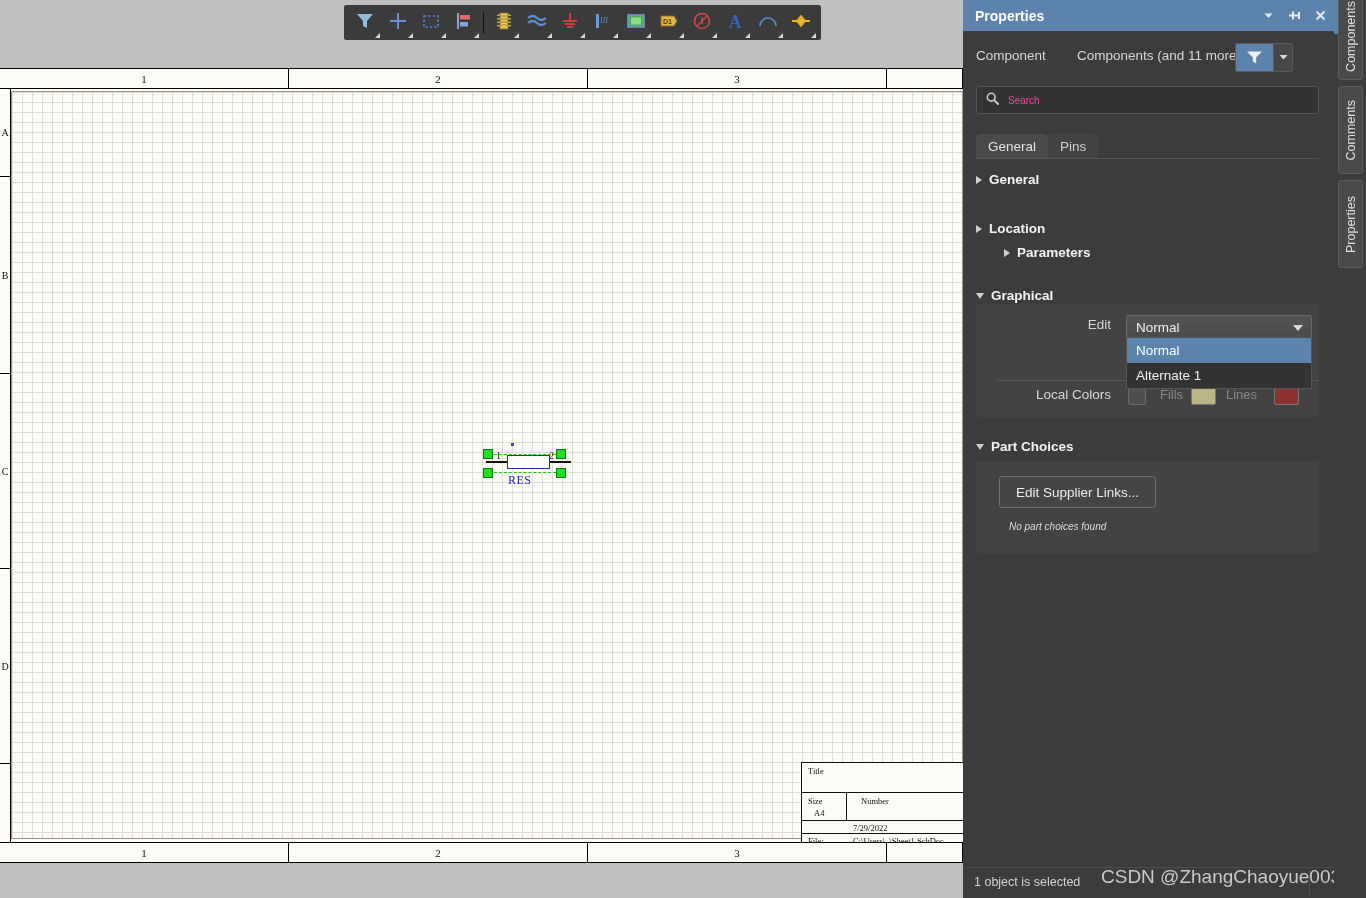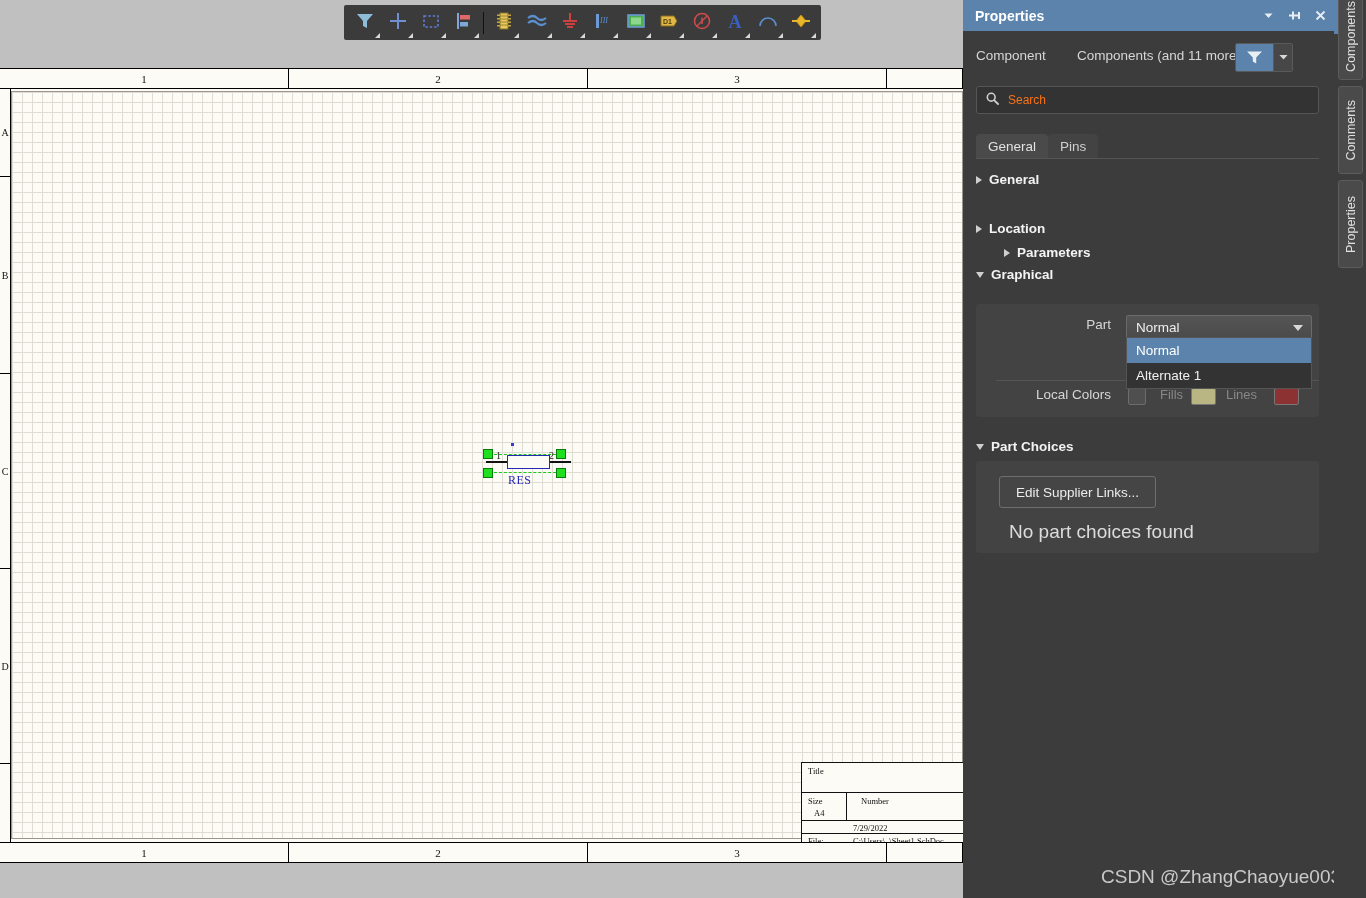--- a/index.html
+++ b/index.html
@@ -175,21 +175,21 @@
   .filter-drop {
     width: 19px; background: #474747; border-left: 1px solid #5a5a5a;
     display: flex; align-items: center; justify-content: center;
   }
 
   .searchbox {
     position: absolute; left: 13px; top: 55px; width: 343px; height: 28px;
     background: #333; border: 1px solid #555; border-radius: 3px;
     display: flex; align-items: center; padding-left: 9px;
   }
-  .searchbox .sph { color: #f97316; font-size: 12px; margin-left: 9px; }
+  .searchbox .sph { color: #ec4899; font-size: 10px; margin-left: 9px; }
 
   .tabs {
     position: absolute; left: 13px; top: 103px; width: 343px; height: 25px;
     border-bottom: 1px solid #555;
     display: flex; align-items: flex-end;
   }
   .tab {
     height: 24px; padding: 0 12px;
     display: flex; align-items: center;
     font-size: 13.5px; color: #e2e2e2;
@@ -257,21 +257,21 @@
   }
   .dim-label { position: absolute; color: #888; font-size: 13px; }
 
   .btn-std {
     position: absolute;
     height: 32px; padding: 0 16px;
     background: #454545; border: 1px solid #6e6e6e; border-radius: 3px;
     display: flex; align-items: center; justify-content: center;
     color: #ececec; font-size: 13.5px;
   }
-  .note-text { position: absolute; color: #dcdcdc; font-size: 19px; }
+  .note-text { position: absolute; color: #dcdcdc; font-size: 10px; font-style: italic; }
 
   .statusbar {
     position: absolute; left: 963px; top: 867px; width: 403px; height: 31px;
     background: #3c3c3c; border-top: 1px solid #4c4c4c;
   }
   .status-text {
     position: absolute; left: 11px; top: 7px;
     color: #d2d2d2; font-size: 12.5px;
   }
   .watermark {
@@ -538,26 +538,26 @@
       </div>
       <div class="sect-head" style="top:190px;">
         <span class="tri"></span>
         <span>Location</span>
       </div>
       <div class="sect-head" style="top:214px;padding-left:28px;">
         <span class="tri"></span>
         <span>Parameters</span>
       </div>
 
-      <div class="sect-head" style="top:236px;">
+      <div class="sect-head" style="top:257px;">
         <span class="tri open"></span>
         <span>Graphical</span>
       </div>
       <div class="group-box" style="top:273px; height:113px;">
-        <div class="fld-label" style="left:0px; top:13px; width:135px;">Part</div>
+        <div class="fld-label" style="left:0px; top:13px; width:135px;">Edit</div>
         <div class="combo" style="left:150px; top:11px;">
           <span>Normal</span>
           <span class="carr"></span>
         </div>
 
         <div class="divider" style="left:20px; top:76px; width:323px;"></div>
 
         <div class="fld-label" style="left:0px; top:83px; width:135px;">Local Colors</div>
         <div class="swatch-chk" style="left:152px; top:84px;"></div>
         <div class="dim-label" style="left:184px; top:83px;">Fills</div>
@@ -576,20 +576,24 @@
         <span>Part Choices</span>
       </div>
       <div class="group-box" style="top:430px; height:92px;">
         <div class="btn-std" style="left:23px; top:15px;">Edit Supplier Links...</div>
         <div class="note-text" style="left:33px; top:60px;">No part choices found</div>
       </div>
 
     </div>
   </div>
 
+  <div class="statusbar">
+    <div class="status-text">1 object is selected</div>
+    <div class="status-sep"></div>
+  </div>
   <div class="watermark" style="position:absolute; left:1101px; top:866px;">CSDN @ZhangChaoyue0037</div>
 
   <div class="vtabs">
     <div class="vtab-accent"></div>
     <div class="vtab" style="top:-8px;  height:88px;">
         <span>Components</span>
       </div>
     <div class="vtab" style="top:86px;  height:88px;">
         <span>Comments</span>
       </div>

